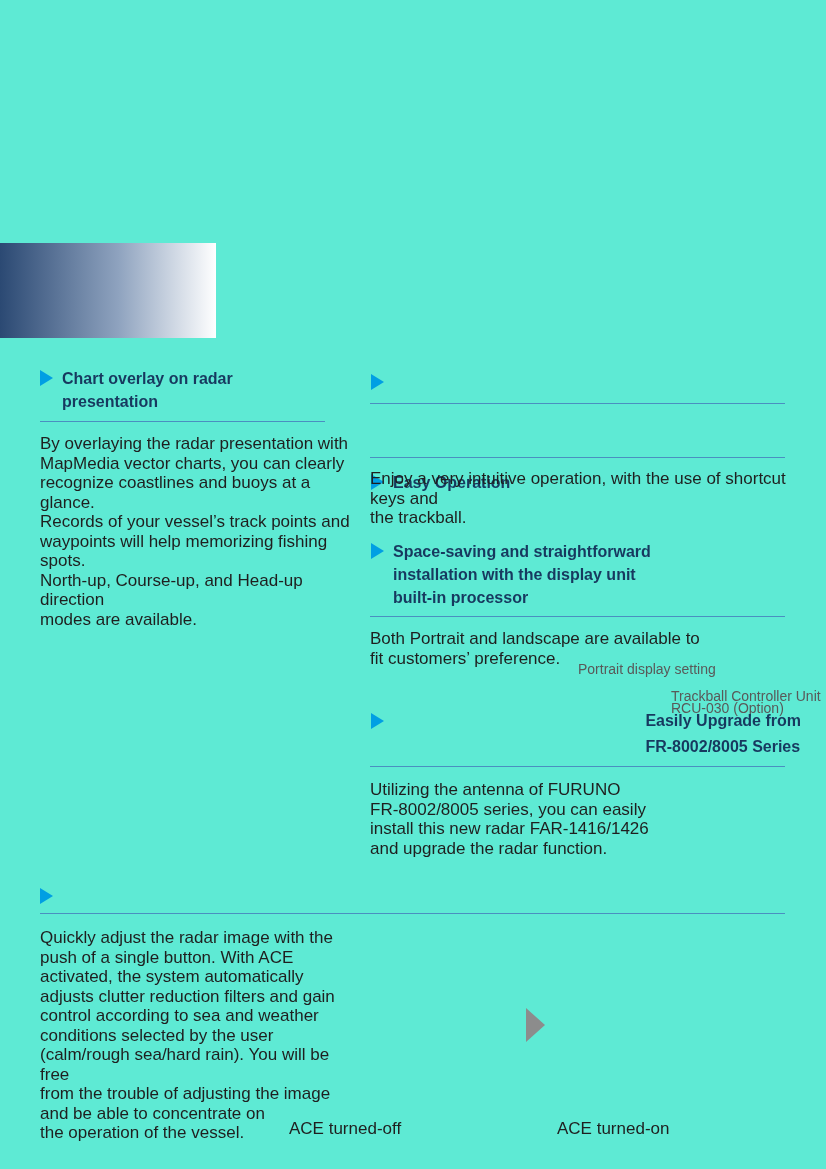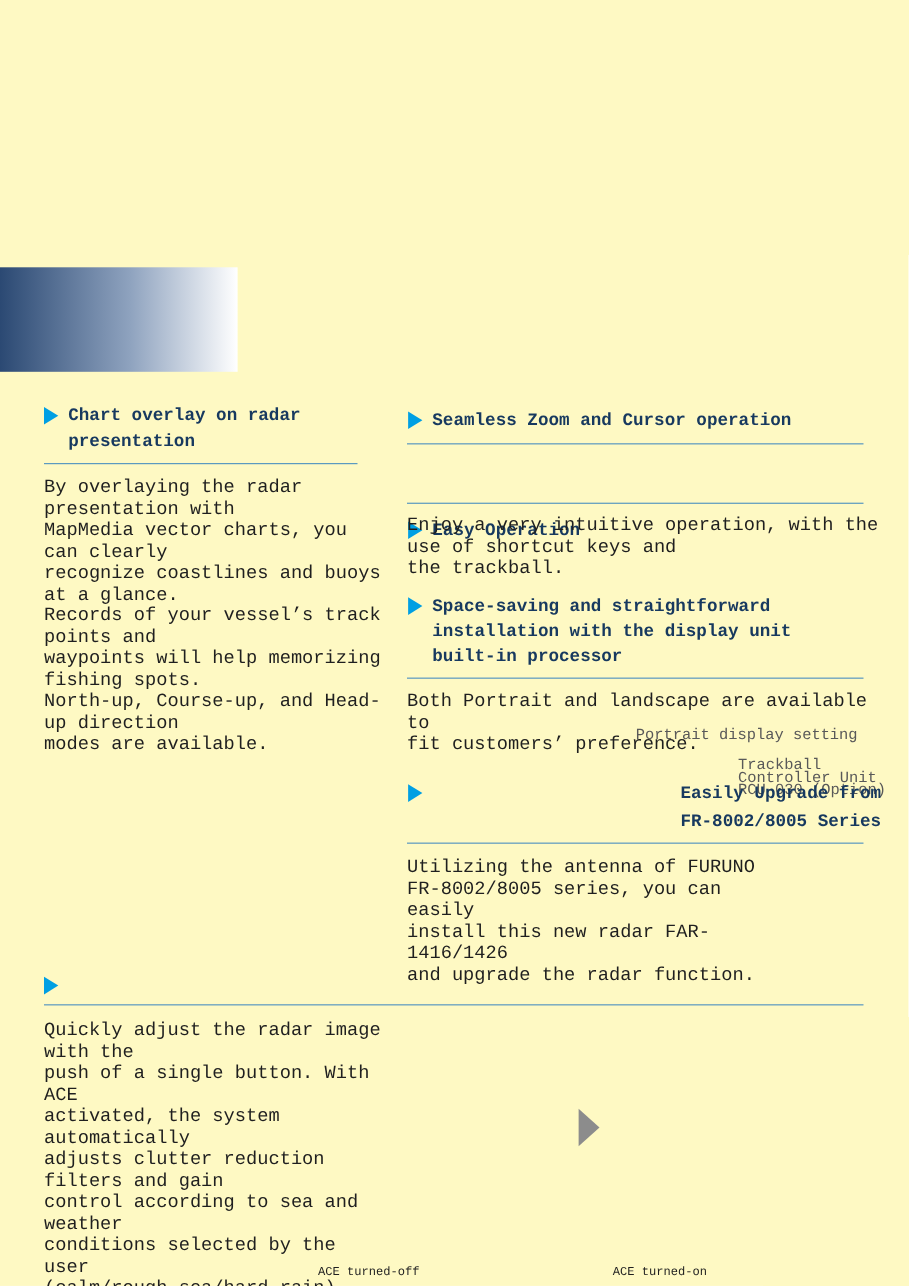--- a/index.html
+++ b/index.html
@@ -10,22 +10,22 @@
     --caption-gray: #595959;
     --gradient-dark: #2b4973;
     --arrow-gray: #8c8c8c;
   }
   * { margin: 0; padding: 0; box-sizing: border-box; }
   html, body { background: #ffffff; }
   .page {
     position: relative;
     width: 826px;
     height: 1169px;
-    background: #fef9c3;
-    font-family: Liberation Mono, monospace;
+    background: #5eead4;
+    font-family: Liberation Sans, sans-serif;
     overflow: hidden;
   }
   .abs { position: absolute; }
 
   .gradient-bar {
     left: 0; top: 243;
     top: 243px;
     width: 216px; height: 95px;
     background: linear-gradient(90deg, var(--gradient-dark) 0%, #8fa3bf 55%, #ffffff 100%);
   }
@@ -64,23 +64,22 @@
   .caption-sm {
     color: var(--caption-gray);
     font-size: 14px;
     line-height: 11.5px;
     white-space: pre-line;
     margin-left: 20px;
   }
 
   .caption-md {
     color: var(--body-text);
-    font-size: 11px;
+    font-size: 17px;
     line-height: 14px;
-    margin-top: 28px;
   }
 
   .ace-heading {
     font-size: 18.5px;
     letter-spacing: -0.4px;
     line-height: 22px;
   }
   .ace-heading .tri { margin-top: 4px; }
 
   .gray-tri {
@@ -106,21 +105,20 @@
   <div class="abs body-text" style="left:40px; top:434px; width:310px;">By overlaying the radar presentation with
 MapMedia vector charts, you can clearly
 recognize coastlines and buoys at a glance.
 Records of your vessel’s track points and
 waypoints will help memorizing fishing spots.
 North-up, Course-up, and Head-up direction
 modes are available.</div>
 
   <div class="abs heading" style="left:371px; top:371px; width:430px;">
     <span class="tri"></span>
-    <span class="htext">Seamless Zoom and Cursor operation</span>
   </div>
   <div class="abs rule" style="left:370px; top:403px; width:415px;"></div>
 
   <div class="abs heading" style="left:371px; top:426px; width:430px;margin-top:45px;">
     <span class="tri"></span>
     <span class="htext">Easy Operation</span>
   </div>
   <div class="abs rule" style="left:370px; top:457px; width:415px;"></div>
   <div class="abs heading" style="left:371px; top:540px; width:430px;">
     <span class="tri"></span>

